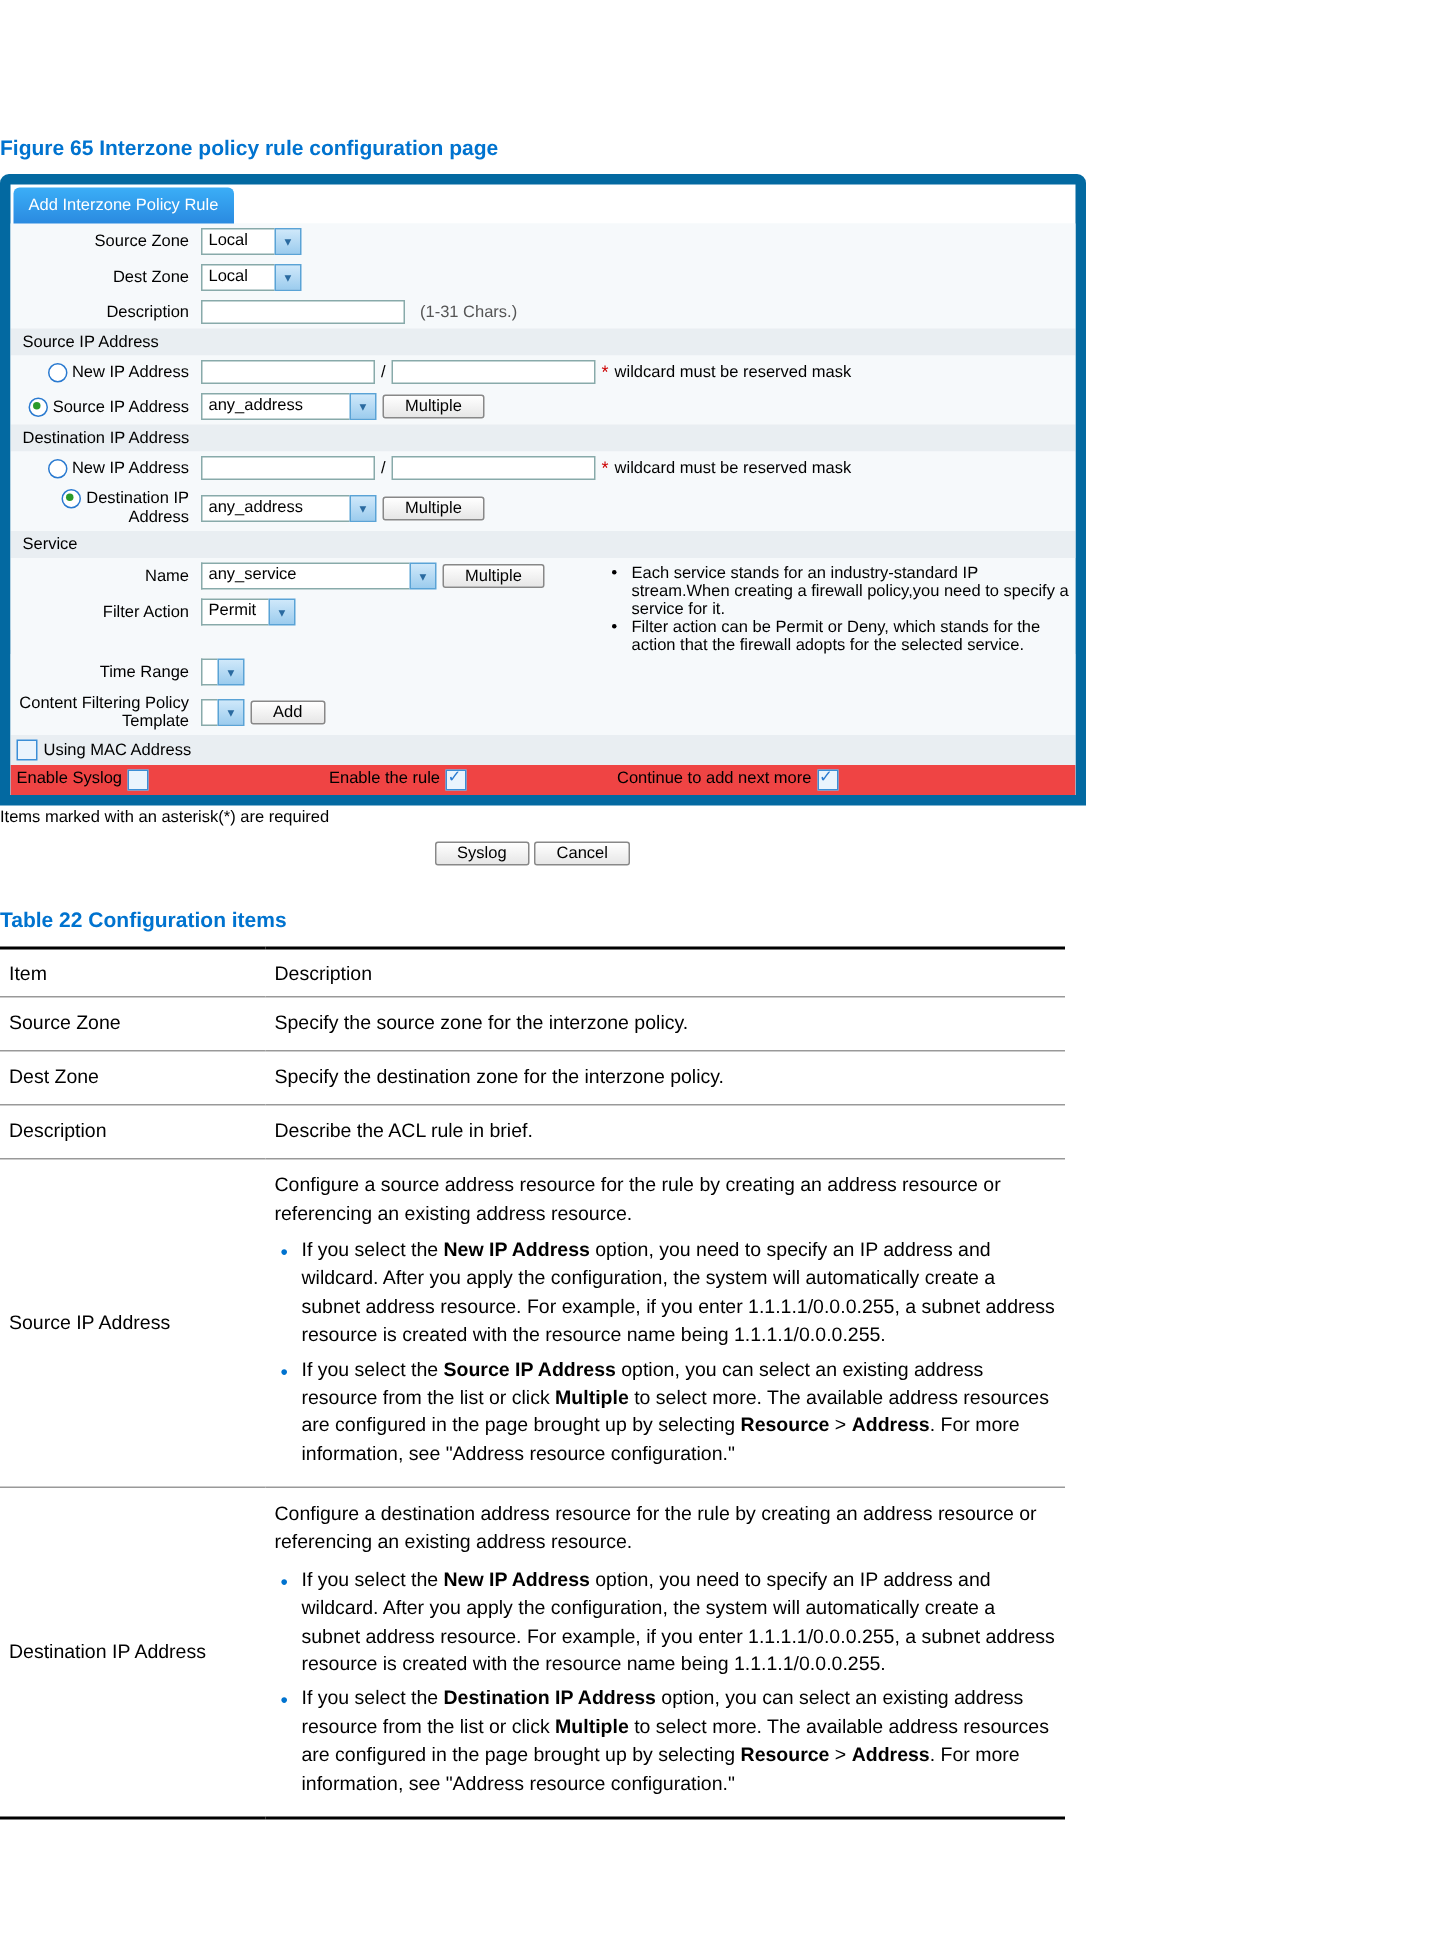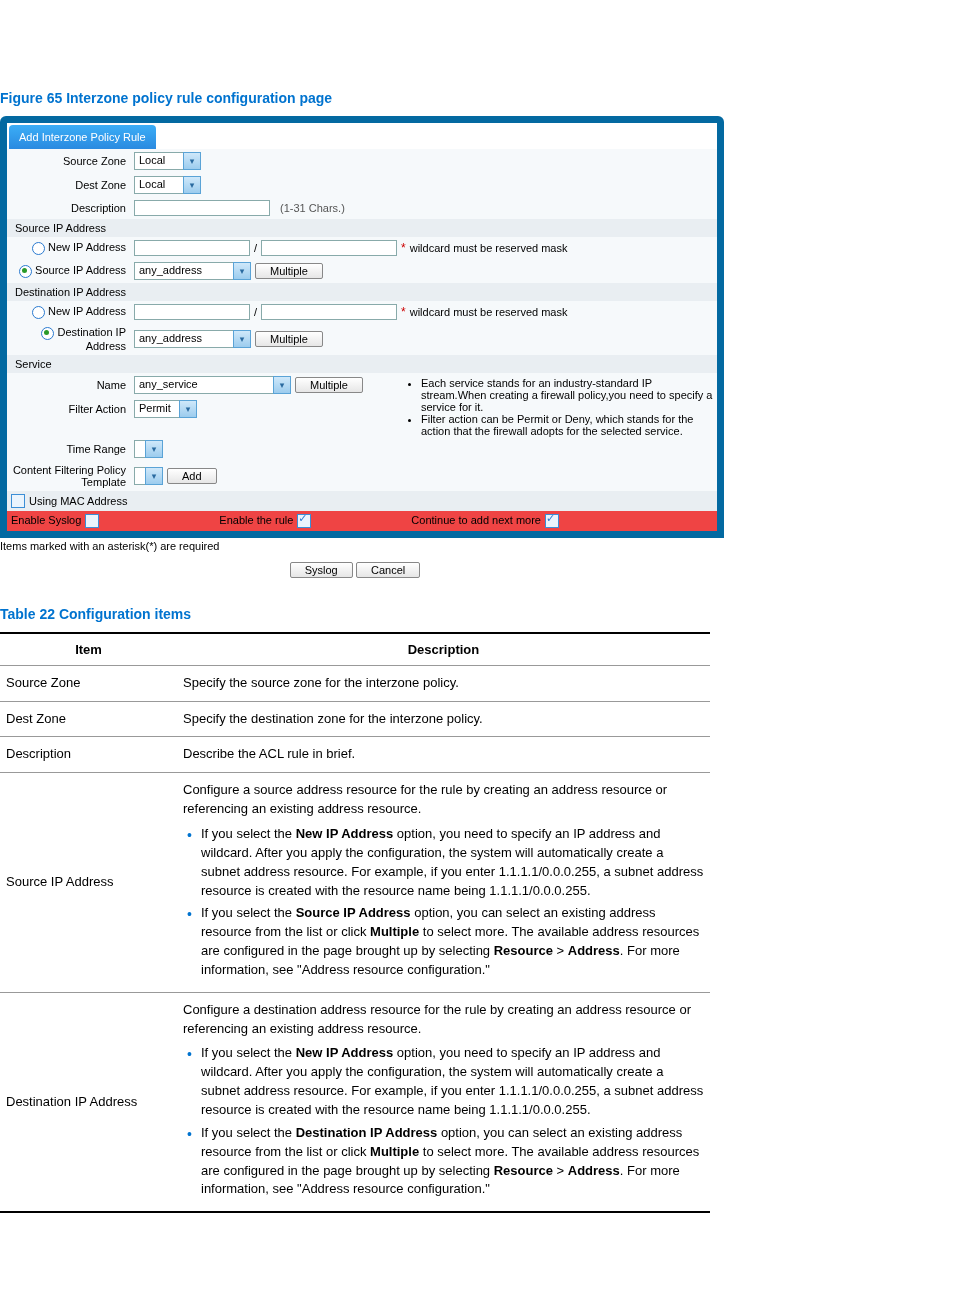--- a/index.html
+++ b/index.html
@@ -20,21 +20,21 @@
 .btn{border:1px solid #888;background:linear-gradient(#fff,#e6e6e6);font-size:11px;padding:1px 14px;border-radius:2px}
 .note{color:#000;font-size:11px}
 .red{color:#cc0000}
 .bullets{font-size:11px;padding-left:14px;margin:0}
 .bullets li{margin:0}
 .bottom-bar{display:flex;align-items:flex-start;padding:3px 4px;background:#ef4444;font-size:11px}
 .footer-btns{text-align:center;margin-top:10px}
 .hint{font-size:11px;color:#555;margin-left:6px}
 .cfg-table{width:710px;border-collapse:collapse;margin-top:8px}
 .cfg-table thead tr{border-top:2px solid #000;border-bottom:1.5px solid #000}
-.cfg-table th{text-align:center;font-weight:bold;font-size:13px;padding:8px 6px}
+.cfg-table th{text-align:left;font-weight:normal;font-size:13px;padding:8px 6px}
 .cfg-table td{border-top:1px solid #999;padding:8px 6px;font-size:13px;vertical-align:top;line-height:1.45}
 .cfg-table tbody tr:last-child td{border-bottom:2px solid #000}
 .desc-ul{list-style:none;padding:0;margin:6px 0 0 0}
 .desc-ul li{position:relative;padding-left:18px;margin:4px 0}
 .desc-ul li:before{content:"•";color:#0073cf;position:absolute;left:4px;top:0;font-size:14px}
 .pg{text-align:center;font-size:13px;margin-top:30px}
 .svc-row{display:flex;align-items:flex-start}
 .svc-left{flex:0 0 400px}
 .svc-right{flex:1;font-size:11px}
 .chk{width:12px;height:12px;display:inline-block;border:1px solid #3b8ed6;background:#eaf4fd;position:relative;vertical-align:middle}

